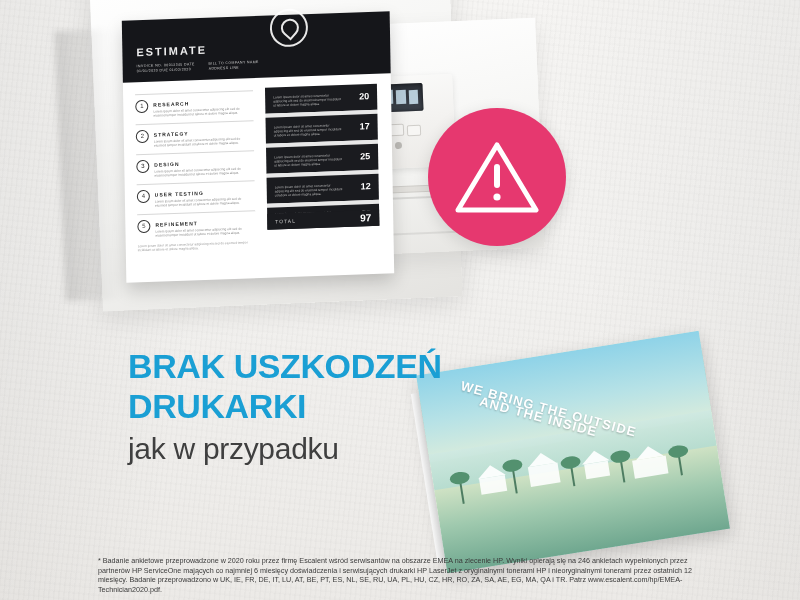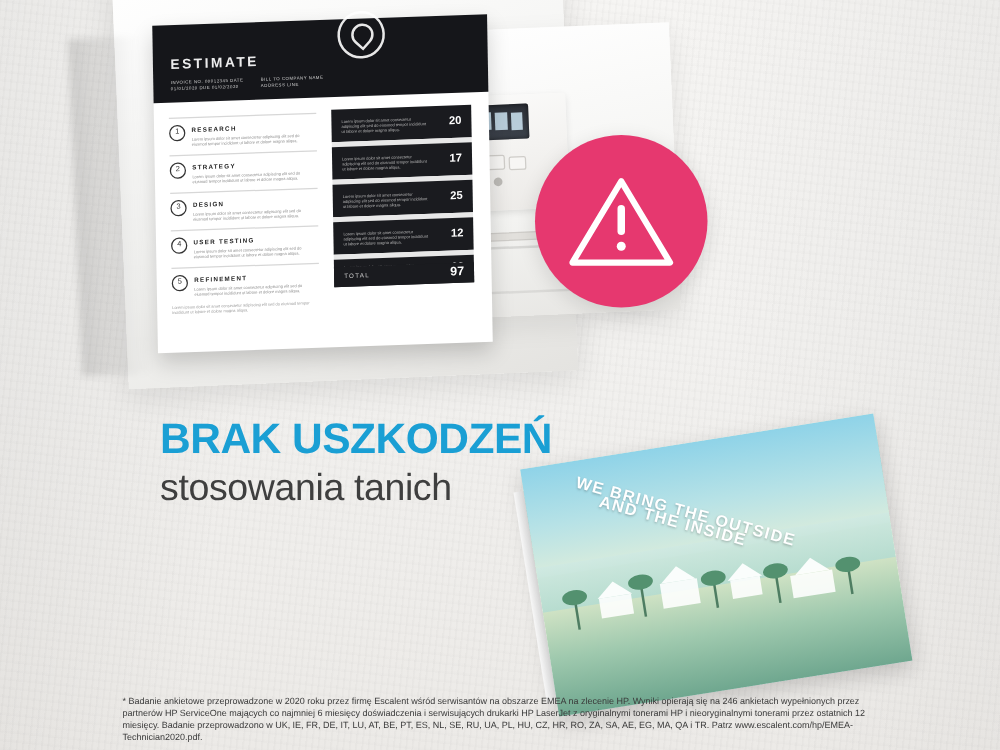--- a/index.html
+++ b/index.html
@@ -379,21 +379,21 @@
     width: 12px;
     height: 170px;
     background: linear-gradient(90deg,#ffffff,#dcdcdc);
     transform: rotate(-9deg);
   }
 
   
   .headline {
     position: absolute;
     left: 128px;
-    top: 331px;
+    top: 346px;
     width: 420px;
   }
   .h-line1, .h-line2 {
     color: #1a9fd4;
     font-size: 34px;
     font-weight: 700;
     line-height: 40px;
     letter-spacing: -0.4px;
   }
   .h-sub {
@@ -541,18 +541,19 @@
     <div class="mag-palm" style="left:138px; top:110px; height:24px;"></div>
     <div class="mag-palm" style="left:188px; top:112px; height:26px;"></div>
     <div class="mag-palm" style="left:246px; top:116px; height:24px;"></div>
 
     <div class="mag-title">WE BRING THE OUTSIDE</div>
     <div class="mag-title2">AND THE INSIDE</div>
   </div>
 
   <div class="headline">
     <div class="h-line1">BRAK USZKODZEŃ</div>
-    <div class="h-sub" style="margin-top:0;">stosowania tanich</div>
+    <div class="h-line2">DRUKARKI</div>
+    <div class="h-sub">jak w przypadku</div>
   </div>
 
   <div class="footnote">* Badanie ankietowe przeprowadzone w 2020 roku przez firmę Escalent wśród serwisantów na obszarze EMEA na zlecenie HP. Wyniki opierają się na 246 ankietach wypełnionych przez partnerów HP ServiceOne mających co najmniej 6 miesięcy doświadczenia i serwisujących drukarki HP LaserJet z oryginalnymi tonerami HP i nieoryginalnymi tonerami przez ostatnich 12 miesięcy. Badanie przeprowadzono w UK, IE, FR, DE, IT, LU, AT, BE, PT, ES, NL, SE, RU, UA, PL, HU, CZ, HR, RO, ZA, SA, AE, EG, MA, QA i TR. Patrz www.escalent.com/hp/EMEA-Technician2020.pdf.</div>
 
 </div>
 
 </body></html>

